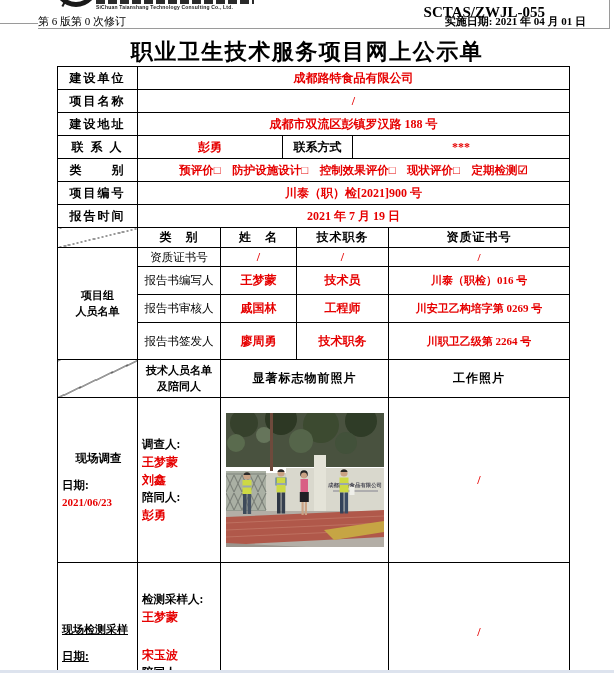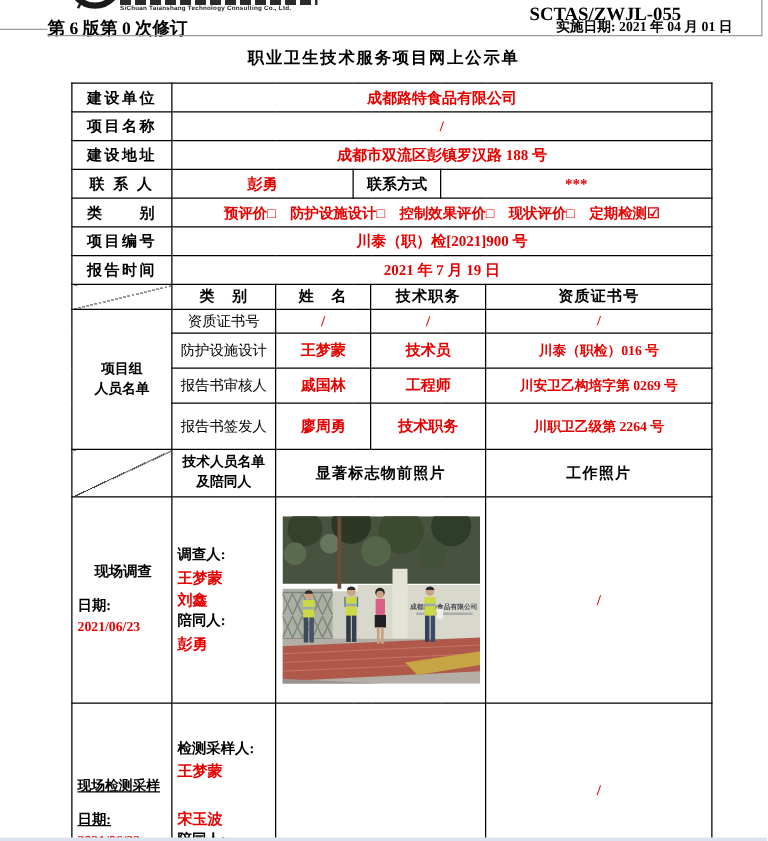--- a/index.html
+++ b/index.html
@@ -8,29 +8,29 @@
 
   
   .logo-circle{position:absolute;left:54px;top:-37px;width:34px;height:34px;
                border:5px solid #1a1a1a;border-radius:50%;}
   .logo-slash{position:absolute;left:63px;top:0px;width:2px;height:7px;background:#1a1a1a;transform:rotate(28deg);}
   .company-cn-smudge{position:absolute;left:96px;top:0;width:158px;height:4px;
       background:repeating-linear-gradient(90deg,#2b2b2b 0 9px,transparent 9px 12px);}
   .company-en{position:absolute;left:96px;top:4px;font-size:5px;font-weight:bold;
       letter-spacing:.2px;color:#1a1a1a;font-family:"Liberation Sans",sans-serif;white-space:nowrap;}
   .doc-code{position:absolute;top:4px;right:69px;font-size:15px;font-weight:bold;white-space:nowrap;}
-  .revision{position:absolute;left:38px;top:14px;font-size:14px;font-weight:bold;white-space:nowrap;}
+  .revision{position:absolute;left:38px;top:14px;font-size:11px;font-weight:normal;white-space:nowrap;}
   .impl-date{position:absolute;right:28px;top:14px;font-size:11px;font-weight:bold;white-space:nowrap;}
   .hairline{position:absolute;background:#9a9a9a;}
   .hl-a{left:0;top:23px;width:38px;height:1px;}
   .hl-b{left:38px;top:28px;width:572px;height:1px;}
   .hl-c{left:609px;top:0;width:1px;height:28px;}
 
   .page-title{position:absolute;left:0;top:37px;width:100%;text-align:center;
-      font-size:13px;font-weight:bold;letter-spacing:1.5px;}
+      font-size:22px;font-weight:bold;letter-spacing:1.5px;}
 
   
   .form-wrap{position:absolute;left:57px;top:66px;}
   table.form{border-collapse:collapse;table-layout:fixed;width:512px;}
   table.form td{border:1.6px solid #000;padding:0;overflow:hidden;vertical-align:middle;}
   .c{text-align:center;}
   .lbl{font-weight:bold;font-size:12px;letter-spacing:2px;}
   .lbl-tight{font-weight:bold;font-size:11px;letter-spacing:0;}
   .val{color:#e60000;font-weight:bold;font-size:12px;}
   .val-sm{color:#e60000;font-weight:bold;font-size:11px;}
@@ -126,21 +126,21 @@
       <td class="c lbl-tight two-line" rowspan="4">
         <div>项目组</div>
         <div>人员名单</div>
       </td>
       <td class="c plain">资质证书号</td>
       <td class="c val" colspan="2">/</td>
       <td class="c val" colspan="2">/</td>
       <td class="c val-sm">/</td>
     </tr>
     <tr style="height:28px">
-      <td class="c plain">防护设施设计</td>
+      <td class="c plain">报告书编写人</td>
       <td class="c val" colspan="2">王梦蒙</td>
       <td class="c val" colspan="2">技术员</td>
       <td class="c val-sm">川泰（职检）016 号</td>
     </tr>
     <tr style="height:28px">
       <td class="c plain">报告书审核人</td>
       <td class="c val" colspan="2">戚国林</td>
       <td class="c val" colspan="2">工程师</td>
       <td class="c val-sm">川安卫乙构培字第 0269 号</td>
     </tr>

